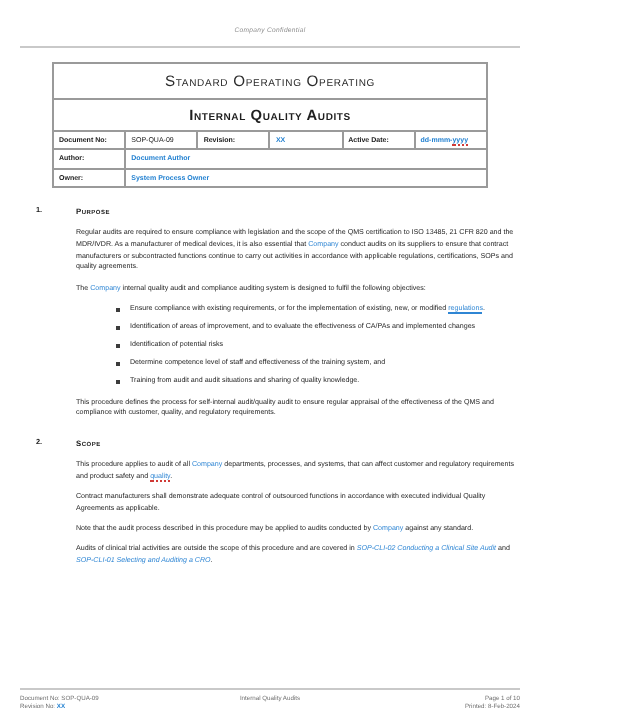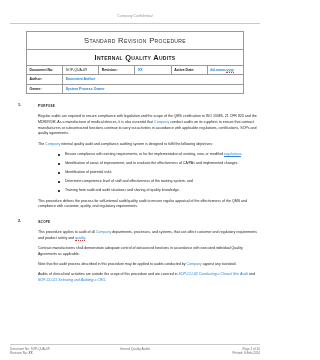--- a/index.html
+++ b/index.html
@@ -189,21 +189,21 @@
 
 <div class="page">
 
   <div class="running-header">
     <span class="conf">Company Confidential</span>
   </div>
 
   <table class="doc-table">
     <tbody>
         <tr>
-      <td class="title-cell" colspan="6">Standard Revision Procedure</td>
+      <td class="title-cell" colspan="6">Standard Operating Operating</td>
     </tr>
     <tr>
       <td class="subtitle-cell" colspan="6">Internal Quality Audits</td>
     </tr>
     <tr class="meta-row">
       <td class="meta-label" style="width:36px">Document No:</td>
       <td class="meta-value" style="width:55px">SOP-QUA-09</td>
       <td class="meta-label" style="width:28px">Revision:</td>
       <td class="placeholder" style="width:16px">XX</td>
       <td class="meta-label" style="width:32px">Active Date:</td>

